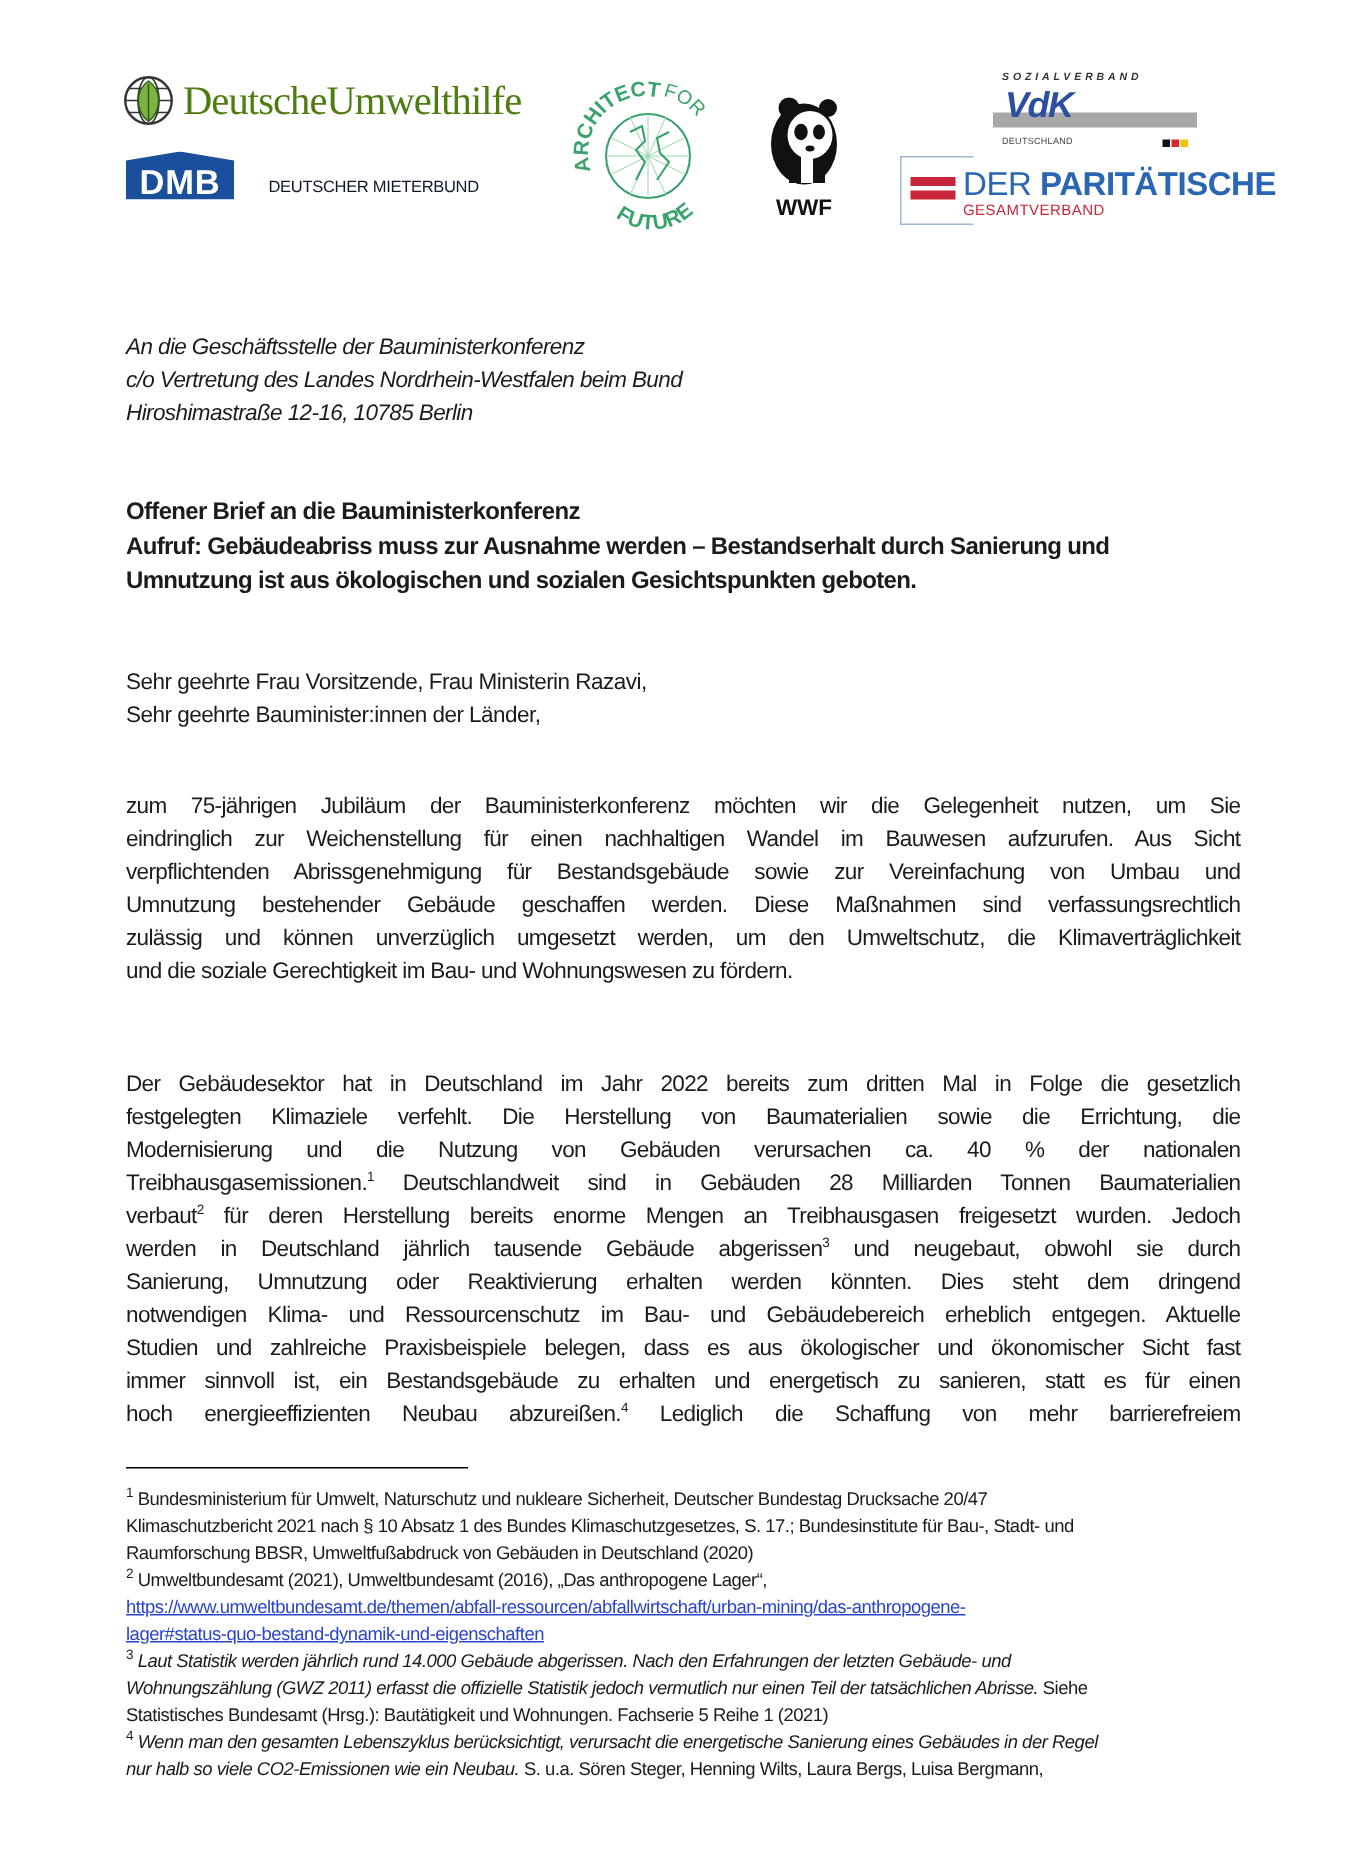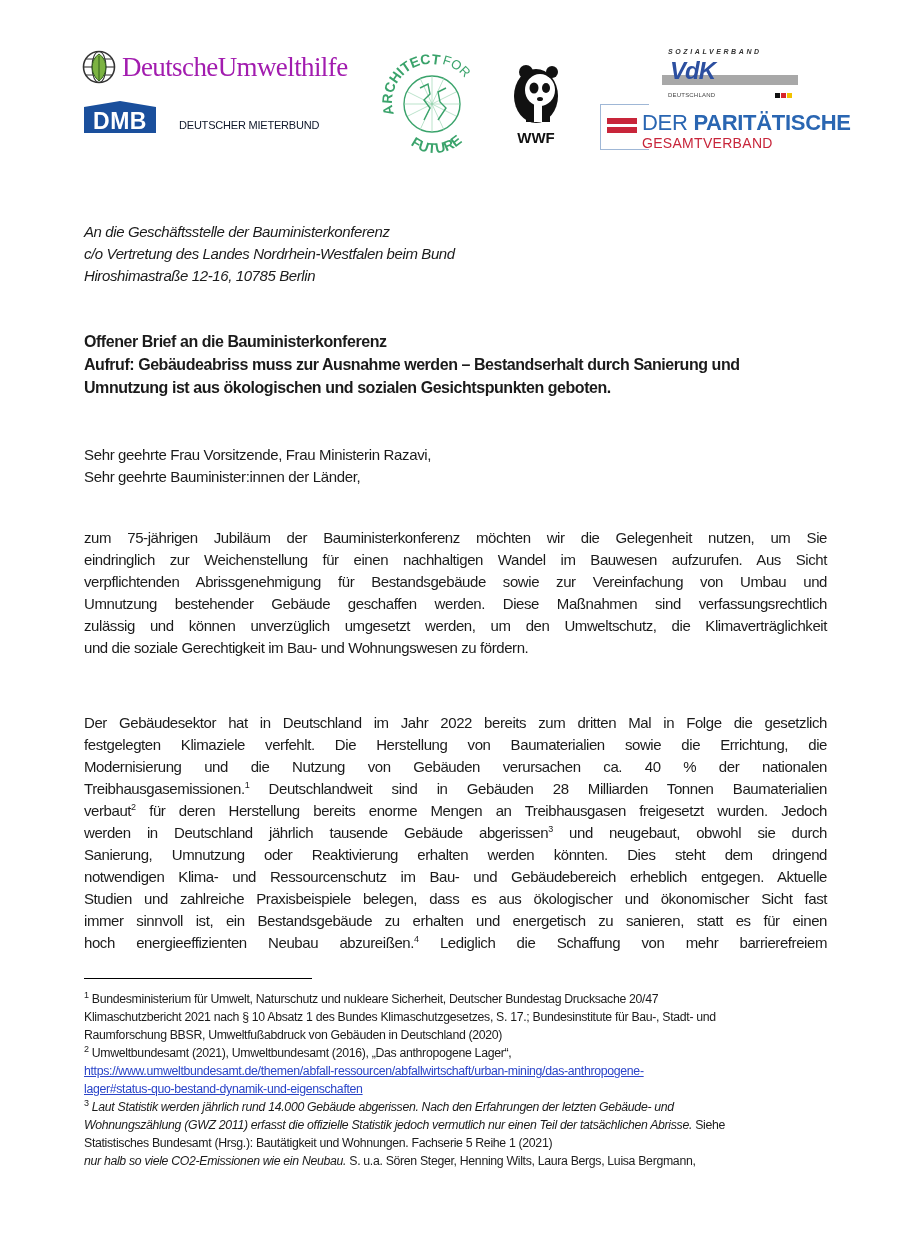--- a/index.html
+++ b/index.html
@@ -3,21 +3,21 @@
 <meta charset="utf-8">
 <style>
   html, body { margin: 0; padding: 0; background: #ffffff; }
   body { width: 914px; height: 1248px; position: relative; overflow: hidden; color: #1a1a1a;
          font-family: "Liberation Sans", sans-serif; }
   .abs { position: absolute; }
 
   
   .duh { left: 82px; top: 50px; display: flex; align-items: center; }
   .duh .globe { width: 34px; height: 34px; }
-  .duh .name { font-family: "Liberation Serif", serif; font-size: 27px; color: #a21caf; margin-left: 6px; letter-spacing: -0.6px; }
+  .duh .name { font-family: "Liberation Serif", serif; font-size: 27px; color: #4d7c0f; margin-left: 6px; letter-spacing: -0.6px; }
   .dmb { left: 84px; top: 101px; display: flex; align-items: flex-end; }
   .dmb .box { position: relative; width: 92px; height: 32px; }
   .dmb .box svg { position: absolute; left: 0; top: 0; }
   .dmb .mark { position: absolute; left: 0; top: 7px; width: 72px; text-align: center; font-weight: bold; font-size: 23px; color: #fff; letter-spacing: 0.5px; font-family: "Liberation Sans", sans-serif; }
   .dmb .name { color: #0f172a; font-size: 11px; margin-left: 3px; margin-bottom: 2px; letter-spacing: -0.2px; }
 
   .a4f { left: 380px; top: 48px; width: 102px; height: 108px; }
   .wwf { left: 508px; top: 60px; width: 56px; height: 86px; }
   .vdk { left: 662px; top: 48px; width: 136px; height: 58px; }
   .vdk .top { position: absolute; left: 6px; top: 0; font-size: 7px; letter-spacing: 2.6px; font-style: italic; font-weight: bold; color: #333; }
@@ -26,21 +26,21 @@
   .vdk .sub { position: absolute; left: 6px; top: 44px; font-size: 6px; color: #444; letter-spacing: 0.2px; }
   .vdk .flag { position: absolute; right: 6px; top: 45px; display: flex; gap: 1px; }
   .vdk .flag span { width: 5px; height: 5px; display: block; }
 
   .parit { left: 600px; top: 104px; width: 215px; height: 46px; }
   .parit .frame { position: absolute; left: 0; top: 0; width: 48px; height: 44px; border-left: 1.5px solid #9fb7d6; border-top: 1.5px solid #9fb7d6; border-bottom: 1.5px solid #9fb7d6; }
   .parit .bar1, .parit .bar2 { position: absolute; left: 7px; width: 30px; height: 6px; background: #c8253a; }
   .parit .bar1 { top: 14px; } .parit .bar2 { top: 23px; }
   .parit .title { position: absolute; left: 42px; top: 6px; font-size: 22px; color: #2a66b2; letter-spacing: -0.3px; white-space: nowrap; }
   .parit .title b { font-weight: bold; }
-  .parit .sub { position: absolute; left: 42px; top: 31px; font-size: 14px; color: #c8253a; letter-spacing: 0.3px; }
+  .parit .sub { position: absolute; left: 42px; top: 31px; font-size: 10px; color: #c8253a; letter-spacing: 0.3px; }
 
   
   .text { left: 84px; width: 743px; font-family: "Liberation Sans", sans-serif; font-size: 15px; color: #1b1b1b; }
   .addr { top: 221px; font-style: italic; line-height: 22px; letter-spacing: -0.4px; }
   .titles { top: 330px; font-weight: bold; font-size: 16px; line-height: 23px; letter-spacing: -0.45px; }
   .salut { top: 444px; line-height: 22px; letter-spacing: -0.35px; }
   .para { text-align: justify; line-height: 22px; letter-spacing: -0.42px; }
   .p1 { top: 527px; }
   .p2 { top: 712px; }
   .line { display: block; }
@@ -190,15 +190,16 @@
     <span class="line"><sup>2</sup><span> Umweltbundesamt (2021), Umweltbundesamt (2016), „Das anthropogene Lager“,</span></span>
     <a class="line"><span>https://www.umweltbundesamt.de/themen/abfall-ressourcen/abfallwirtschaft/urban-mining/das-anthropogene-</span></a>
     <a class="line"><span>lager#status-quo-bestand-dynamik-und-eigenschaften</span></a>
   </div>
   <div>
     <span class="line"><sup>3</sup><i> Laut Statistik werden jährlich rund 14.000 Gebäude abgerissen. Nach den Erfahrungen der letzten Gebäude- und</i></span>
     <span class="line"><i>Wohnungszählung (GWZ 2011) erfasst die offizielle Statistik jedoch vermutlich nur einen Teil der tatsächlichen Abrisse.</i><span> Siehe</span></span>
     <span class="line">Statistisches Bundesamt (Hrsg.): Bautätigkeit und Wohnungen. Fachserie 5 Reihe 1 (2021)</span>
   </div>
   <div>
+    <span class="line"><sup>4</sup><i> Wenn man den gesamten Lebenszyklus berücksichtigt, verursacht die energetische Sanierung eines Gebäudes in der Regel</i></span>
     <span class="line"><i>nur halb so viele CO2-Emissionen wie ein Neubau.</i><span> S. u.a. Sören Steger, Henning Wilts, Laura Bergs, Luisa Bergmann,</span></span>
   </div>
 </div>
 
 </body></html>

